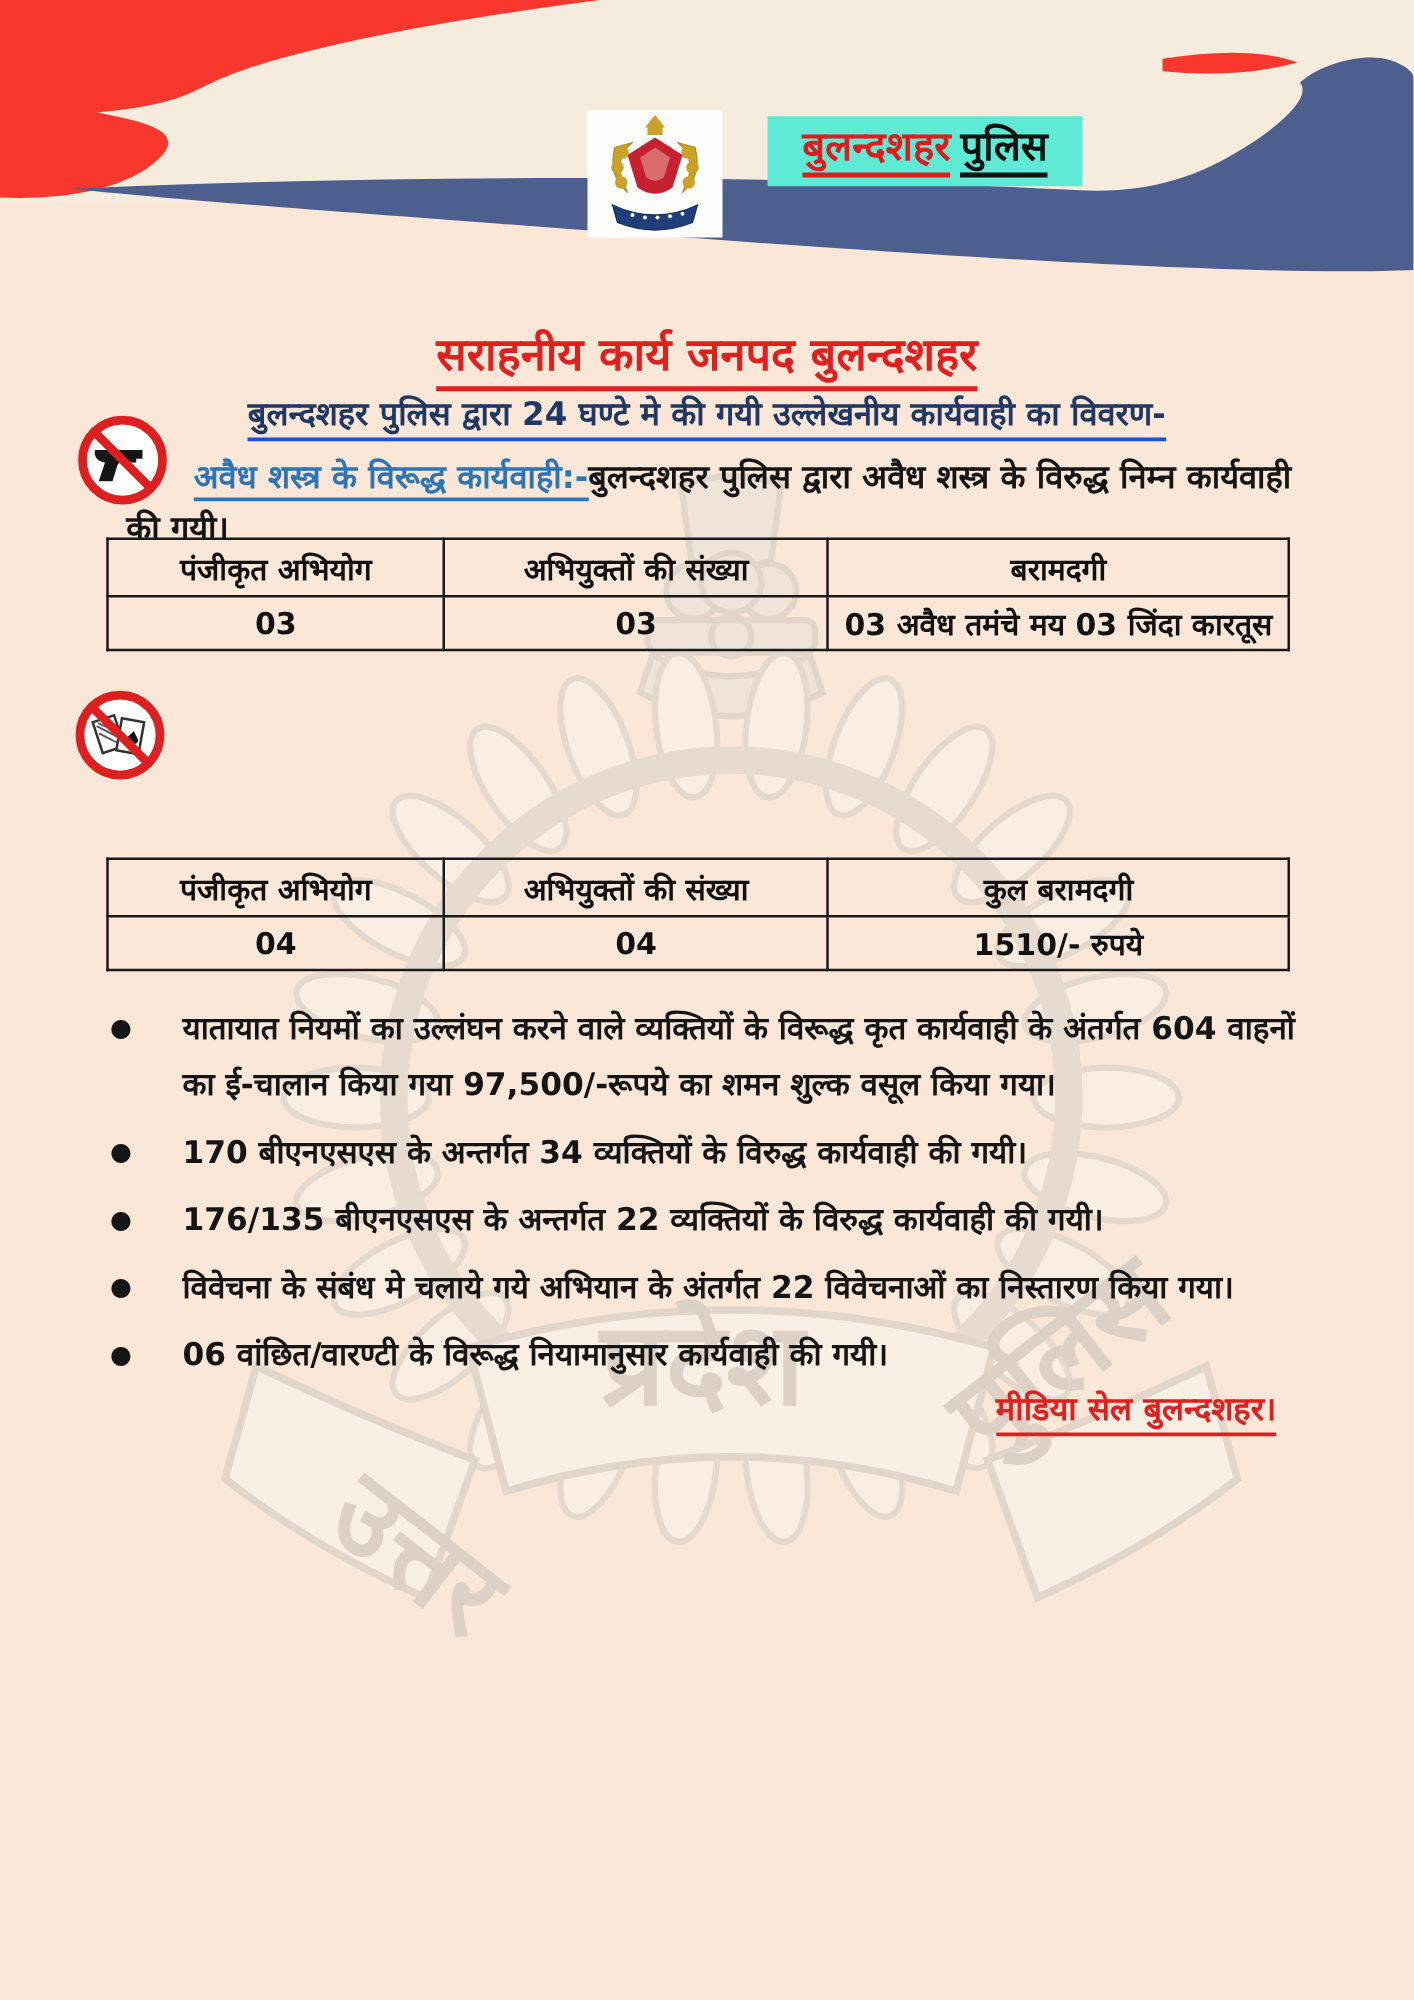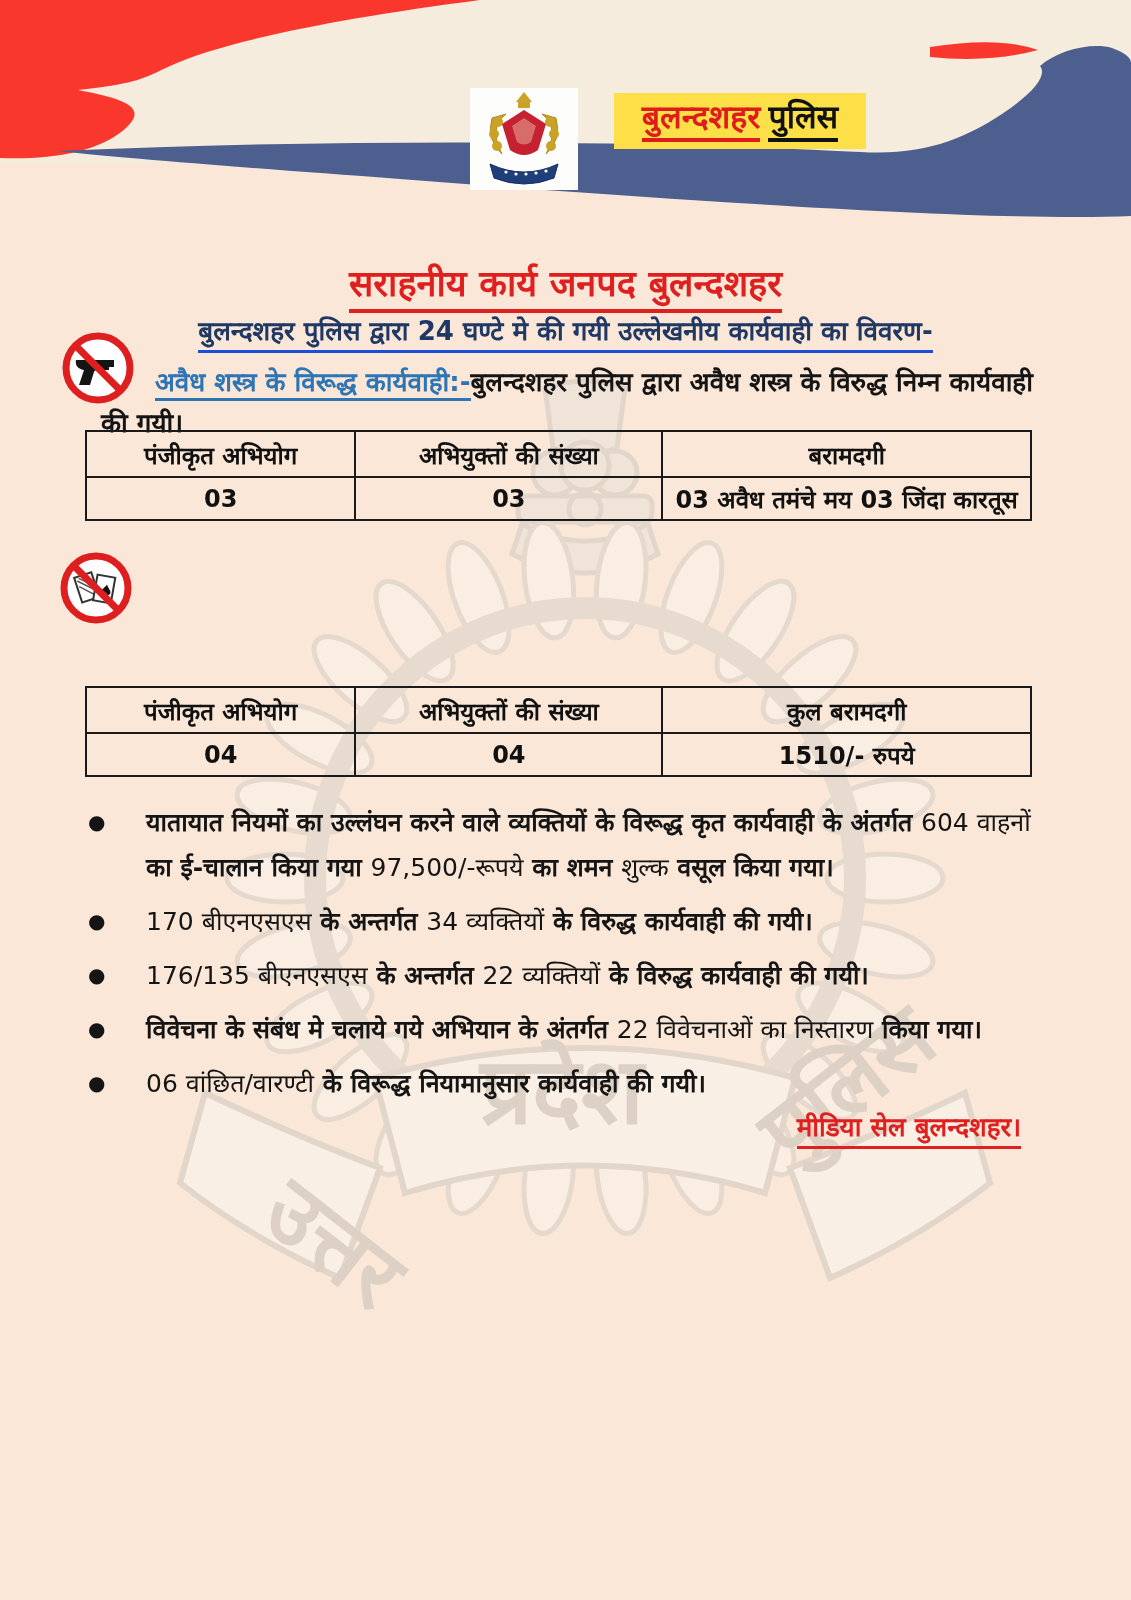--- a/index.html
+++ b/index.html
@@ -9,21 +9,21 @@
     background:#fae7d7;
   }
   
   .header-art{position:absolute;top:0;left:0;width:1131px;height:240px;}
   
   .watermark{position:absolute;top:378px;left:150px;width:870px;height:940px;opacity:.55;pointer-events:none;}
   .wm-text{font-weight:bold;fill:#c7bfb8;}
   
   .logo-box{position:absolute;top:88px;left:470px;width:108px;height:102px;background:#fdfdfb;}
   .org-banner{
-    position:absolute;top:93px;left:614px;width:252px;height:56px;background:#fde047;
+    position:absolute;top:93px;left:614px;width:252px;height:56px;background:#5eead4;
     display:flex;align-items:center;justify-content:center;gap:8px;
     font-size:32px;font-weight:800;line-height:1.1;
   }
   .org-part1{color:#e01b1b;border-bottom:4px solid #e01b1b;padding-bottom:2px;}
   .org-part2{color:#111;border-bottom:4px solid #111;padding-bottom:2px;}
   
   .date-line{
     position:absolute;top:212px;right:108px;
     font-size:27px;font-weight:800;color:#111;
     border-bottom:3px solid #111;padding-bottom:3px;
@@ -61,21 +61,21 @@
     border:2px solid #1a1a1a;text-align:center;padding:4px 6px;
   }
   table.data-table th{font-weight:800;height:36px;}
   table.data-table td{font-weight:600;height:32px;margin-left:14px;}
   table.data-table col.c1{width:28.5%;} table.data-table col.c2{width:32.5%;} table.data-table col.c3{width:39%;}
   
   .bullet-list{position:absolute;top:800px;left:88px;width:960px;}
   .bullet-item{display:flex;margin-bottom:9px;color:#151515;font-size:25px;font-weight:600;line-height:45px;}
   .bullet-dot{flex:0 0 58px;font-size:20px;line-height:45px;}
   .bullet-text{flex:1;}
-  .bullet-text b{font-weight:400;}
+  .bullet-text b{font-weight:700;}
   
   .footer-line{
     position:absolute;top:1108px;right:110px;
     font-size:26px;font-weight:800;color:#e01f1f;
     border-bottom:3px solid #e01f1f;padding-bottom:2px;
   }
 </style>
 </head>
 <body>
 

